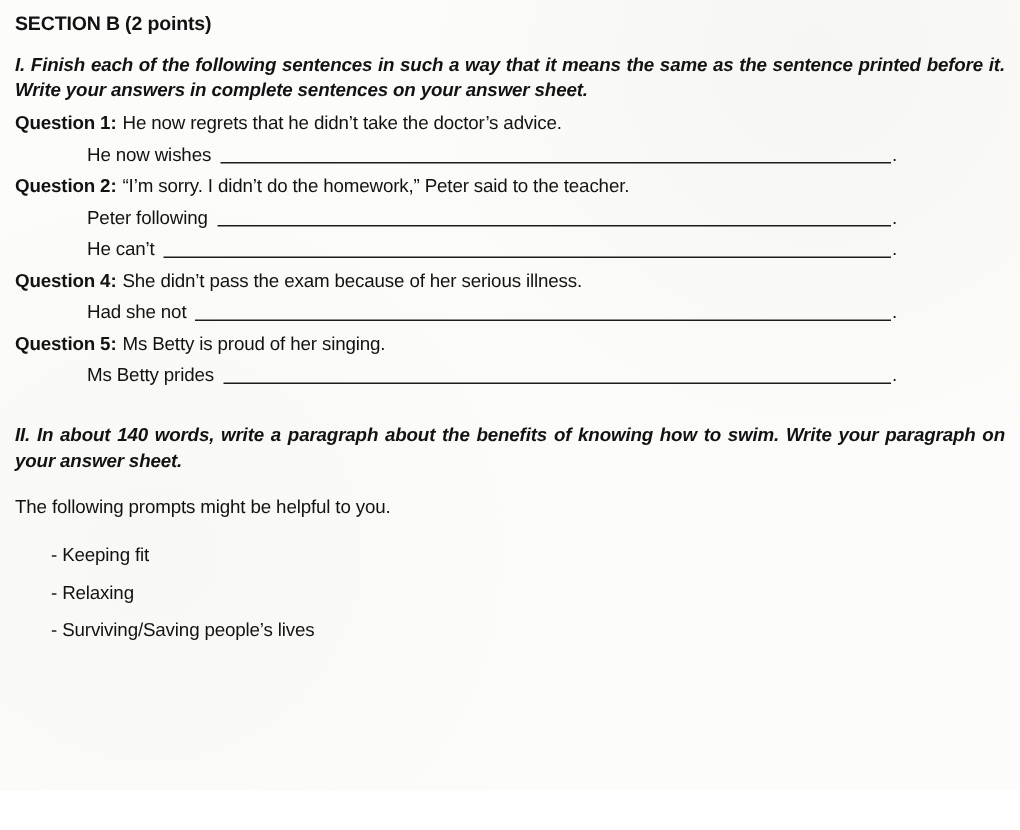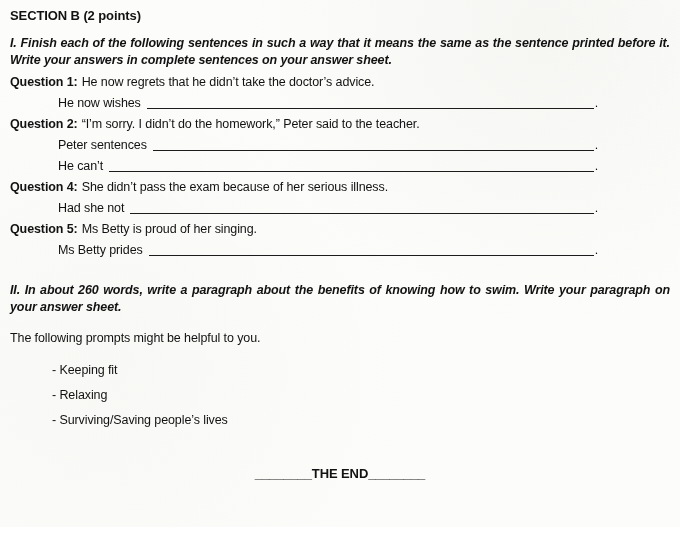--- a/index.html
+++ b/index.html
@@ -51,21 +51,21 @@
     margin:0 1px 2px 6px;
     min-width:40px;
   }
   .end-punct{margin-bottom:0px;}
   .part2{margin-top:24px;}
   .prompts-intro{
     margin:14px 0 16px 0;
     line-height:16px;
   }
   .prompt-item{
-    margin:9px 0 9px 42px;
+    margin:9px 0 9px 24px;
     line-height:16px;
   }
   .footer{
     margin-top:38px;
     text-align:center;
     font-weight:bold;
     font-size:13px;
   }
   .footer span{vertical-align:baseline;}
 </style>
@@ -84,21 +84,21 @@
   <div class="answer-row">
     <span class="answer-stem">He now wishes</span>
     <span class="u-line"></span>
     <span class="end-punct">.</span>
   </div>
 
   <div class="q-line">
     <span class="q-label">Question 2:</span><span>“I’m sorry. I didn’t do the homework,” Peter said to the teacher.</span>
   </div>
   <div class="answer-row">
-    <span class="answer-stem">Peter sentences</span>
+    <span class="answer-stem">Peter following</span>
     <span class="u-line"></span>
     <span class="end-punct">.</span>
   </div>
 
   <div class="answer-row">
     <span class="answer-stem">He can’t</span>
     <span class="u-line"></span>
     <span class="end-punct">.</span>
   </div>
 
@@ -114,24 +114,21 @@
   <div class="q-line">
     <span class="q-label">Question 5:</span><span>Ms Betty is proud of her singing.</span>
   </div>
   <div class="answer-row">
     <span class="answer-stem">Ms Betty prides</span>
     <span class="u-line"></span>
     <span class="end-punct">.</span>
   </div>
 
   <div class="part2">
-    <div class="instructions">II. In about 260 words, write a paragraph about the benefits of knowing how to swim. Write your paragraph on your answer sheet.</div>
+    <div class="instructions">II. In about 140 words, write a paragraph about the benefits of knowing how to swim. Write your paragraph on your answer sheet.</div>
     <div class="prompts-intro">The following prompts might be helpful to you.</div>
     <div class="prompt-item">- Keeping fit</div>
     <div class="prompt-item">- Relaxing</div>
     <div class="prompt-item">- Surviving/Saving people’s lives</div>
   </div>
 
-  <div class="footer">
-    <span>________</span><span>THE END</span><span>________</span>
-  </div>
 
 </div>
 
 </body></html>

